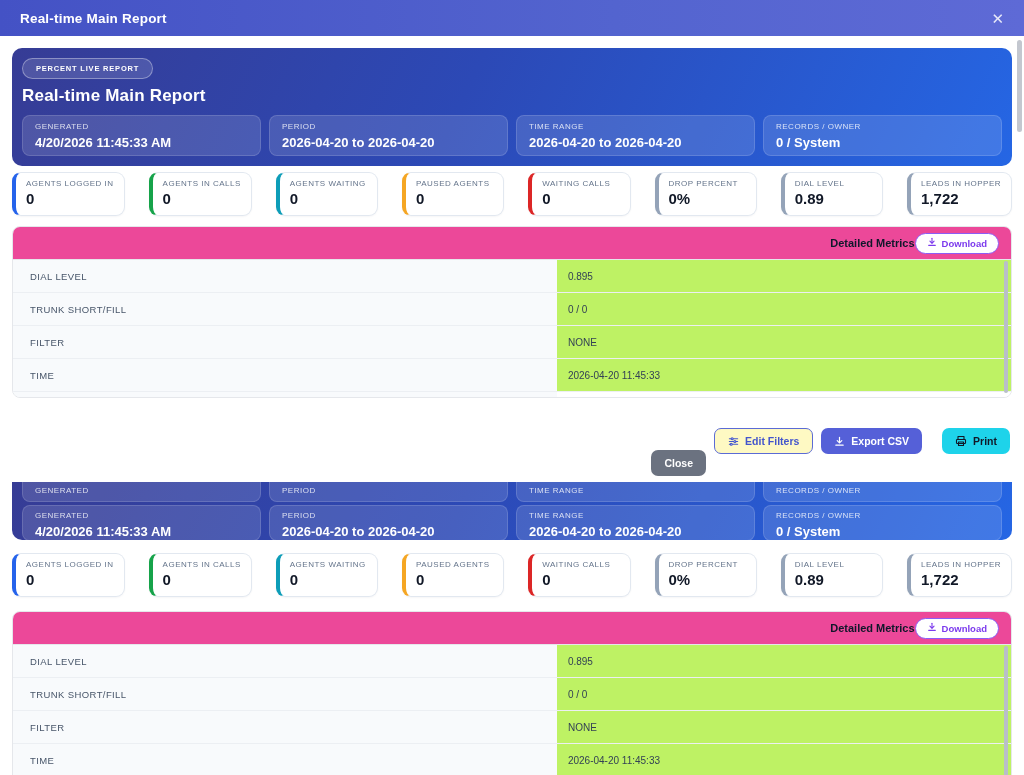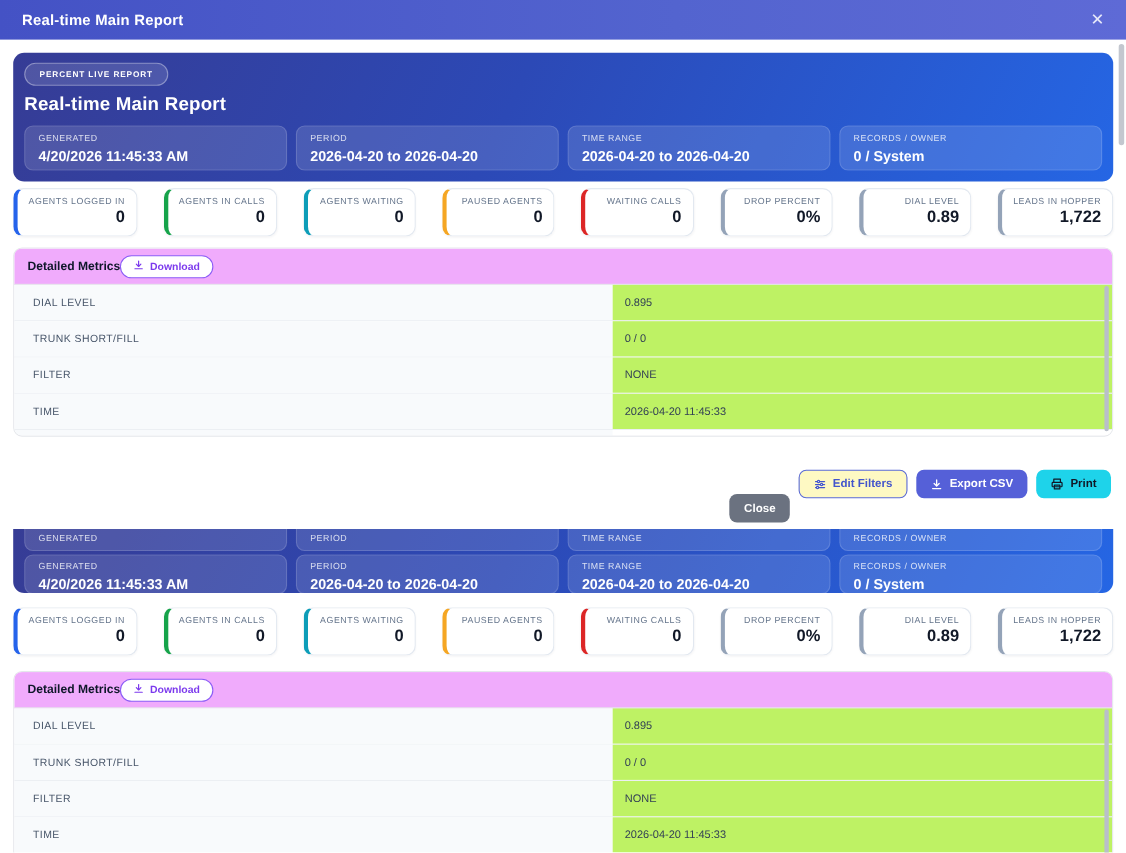--- a/index.html
+++ b/index.html
@@ -44,37 +44,37 @@
     padding:0 10px 4px 10px;overflow:hidden;
   }
   .hero.clipped .info-grid{margin-top:0;}
   .info-box.stub{
     height:32px;margin-top:-12px;display:flex;align-items:flex-end;
     padding:4px 12px 6px 12px;border-radius:8px;
   }
   .hero.clipped .row2{margin-top:3px;}
   .hero.clipped .row2 .info-box{height:36px;padding:5px 12px;}
   
-  .stats{display:grid;grid-template-columns:repeat(8,1fr);gap:24px;margin:6px 12px 0 12px;width:1000px;box-sizing:border-box;text-align:right;}
+  .stats{display:grid;grid-template-columns:repeat(8,1fr);gap:24px;margin:6px 12px 0 12px;width:1000px;box-sizing:border-box;}
   .stat-card{
     background:#fff;border:1px solid #e2e8f0;border-left:4px solid #94a3b8;
     border-radius:9px;height:44px;box-sizing:border-box;padding:6px 10px;
     box-shadow:0 1px 2px rgba(15,23,42,.04);
   }
   .stat-label{font-size:8px;color:#64748b;letter-spacing:.5px;white-space:nowrap;}
   .stat-value{font-size:15px;font-weight:bold;color:#111827;margin-top:2px;}
   .stats.second{margin-top:13px;}
   
   .metrics{
     margin:10px 12px 0 12px;width:1000px;box-sizing:border-box;
     border:1px solid #e5e7eb;border-radius:8px;overflow:hidden;position:relative;background:#fff;
   }
   .metrics-head{
-    height:32px;background:#f0abfc;border-bottom:1px solid #e5e7eb;
-    display:flex;align-items:center;justify-content:flex-start;padding:0 12px;
+    height:32px;background:#ec4899;border-bottom:1px solid #e5e7eb;
+    display:flex;align-items:center;justify-content:flex-end;padding:0 12px;
   }
   .metrics-title{font-size:11px;font-weight:bold;color:#0f172a;}
   .dl-btn{
     display:inline-flex;align-items:center;gap:5px;background:#fff;
     border:1px solid #8b5cf6;color:#7c3aed;border-radius:999px;
     height:21px;padding:0 11px;font-size:9.5px;font-weight:bold;cursor:pointer;
     font-family:"Liberation Sans",sans-serif;
   }
   .mrow{display:flex;height:32px;border-bottom:1px solid #eceff3;}
   .mrow:last-of-type{border-bottom:none;}
@@ -98,21 +98,21 @@
     margin:8px 14px 0 12px;
   }
   .btn{
     height:26px;border-radius:7px;border:none;display:inline-flex;align-items:center;gap:6px;
     padding:0 13px;font-size:10.5px;font-weight:bold;cursor:pointer;
     font-family:"Liberation Sans",sans-serif;box-sizing:border-box;
   }
   .btn-close{background:#6b7280;color:#fff;margin-top:44px;}
   .btn-filters{background:#fef9c3;border:1.5px solid #5b6bd5;color:#4355cc;}
   .btn-export{background:#5560d8;color:#fff;}
-  .btn-print{background:#1ed3ea;color:#111827;}
+  .btn-print{background:#1ed3ea;color:#111827;margin-left:12px;}
   .btn svg{display:block;}
   
   .page-scroll-thumb{
     position:absolute;top:40px;right:2px;width:5px;height:92px;border-radius:3px;background:#c3c7cf;
   }
 </style>
 </head>
 <body>
 
 <div class="titlebar">

